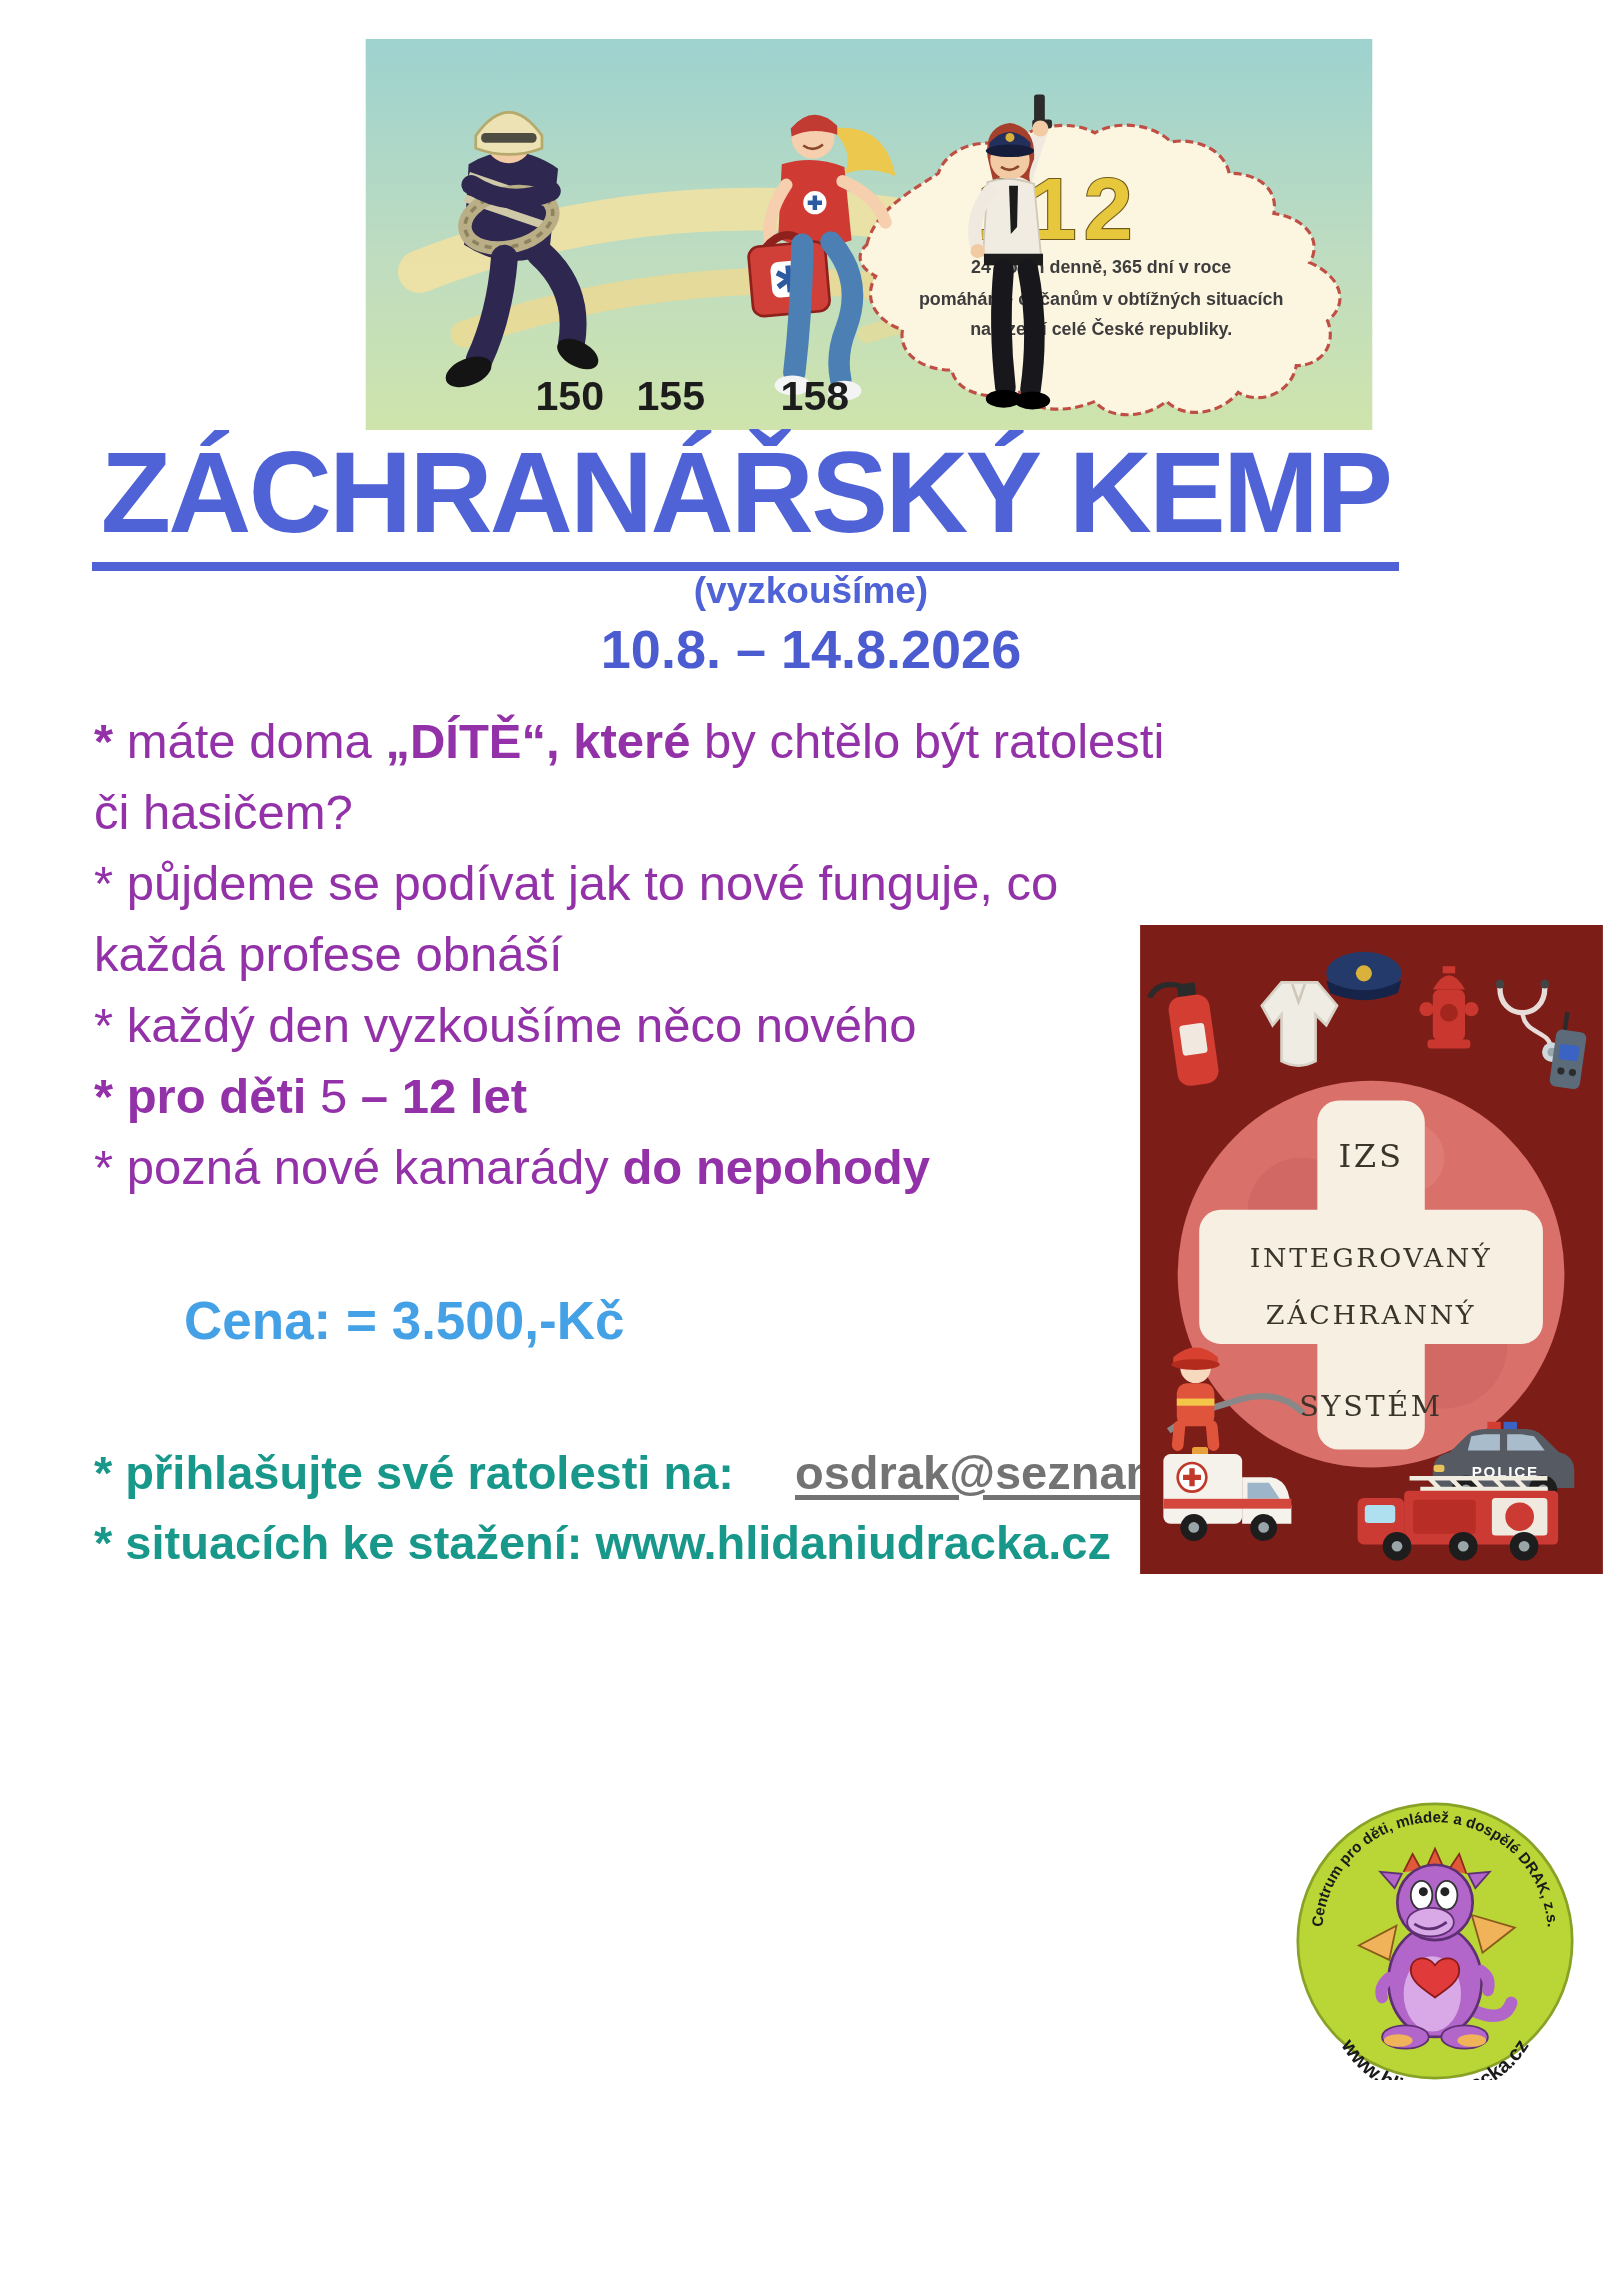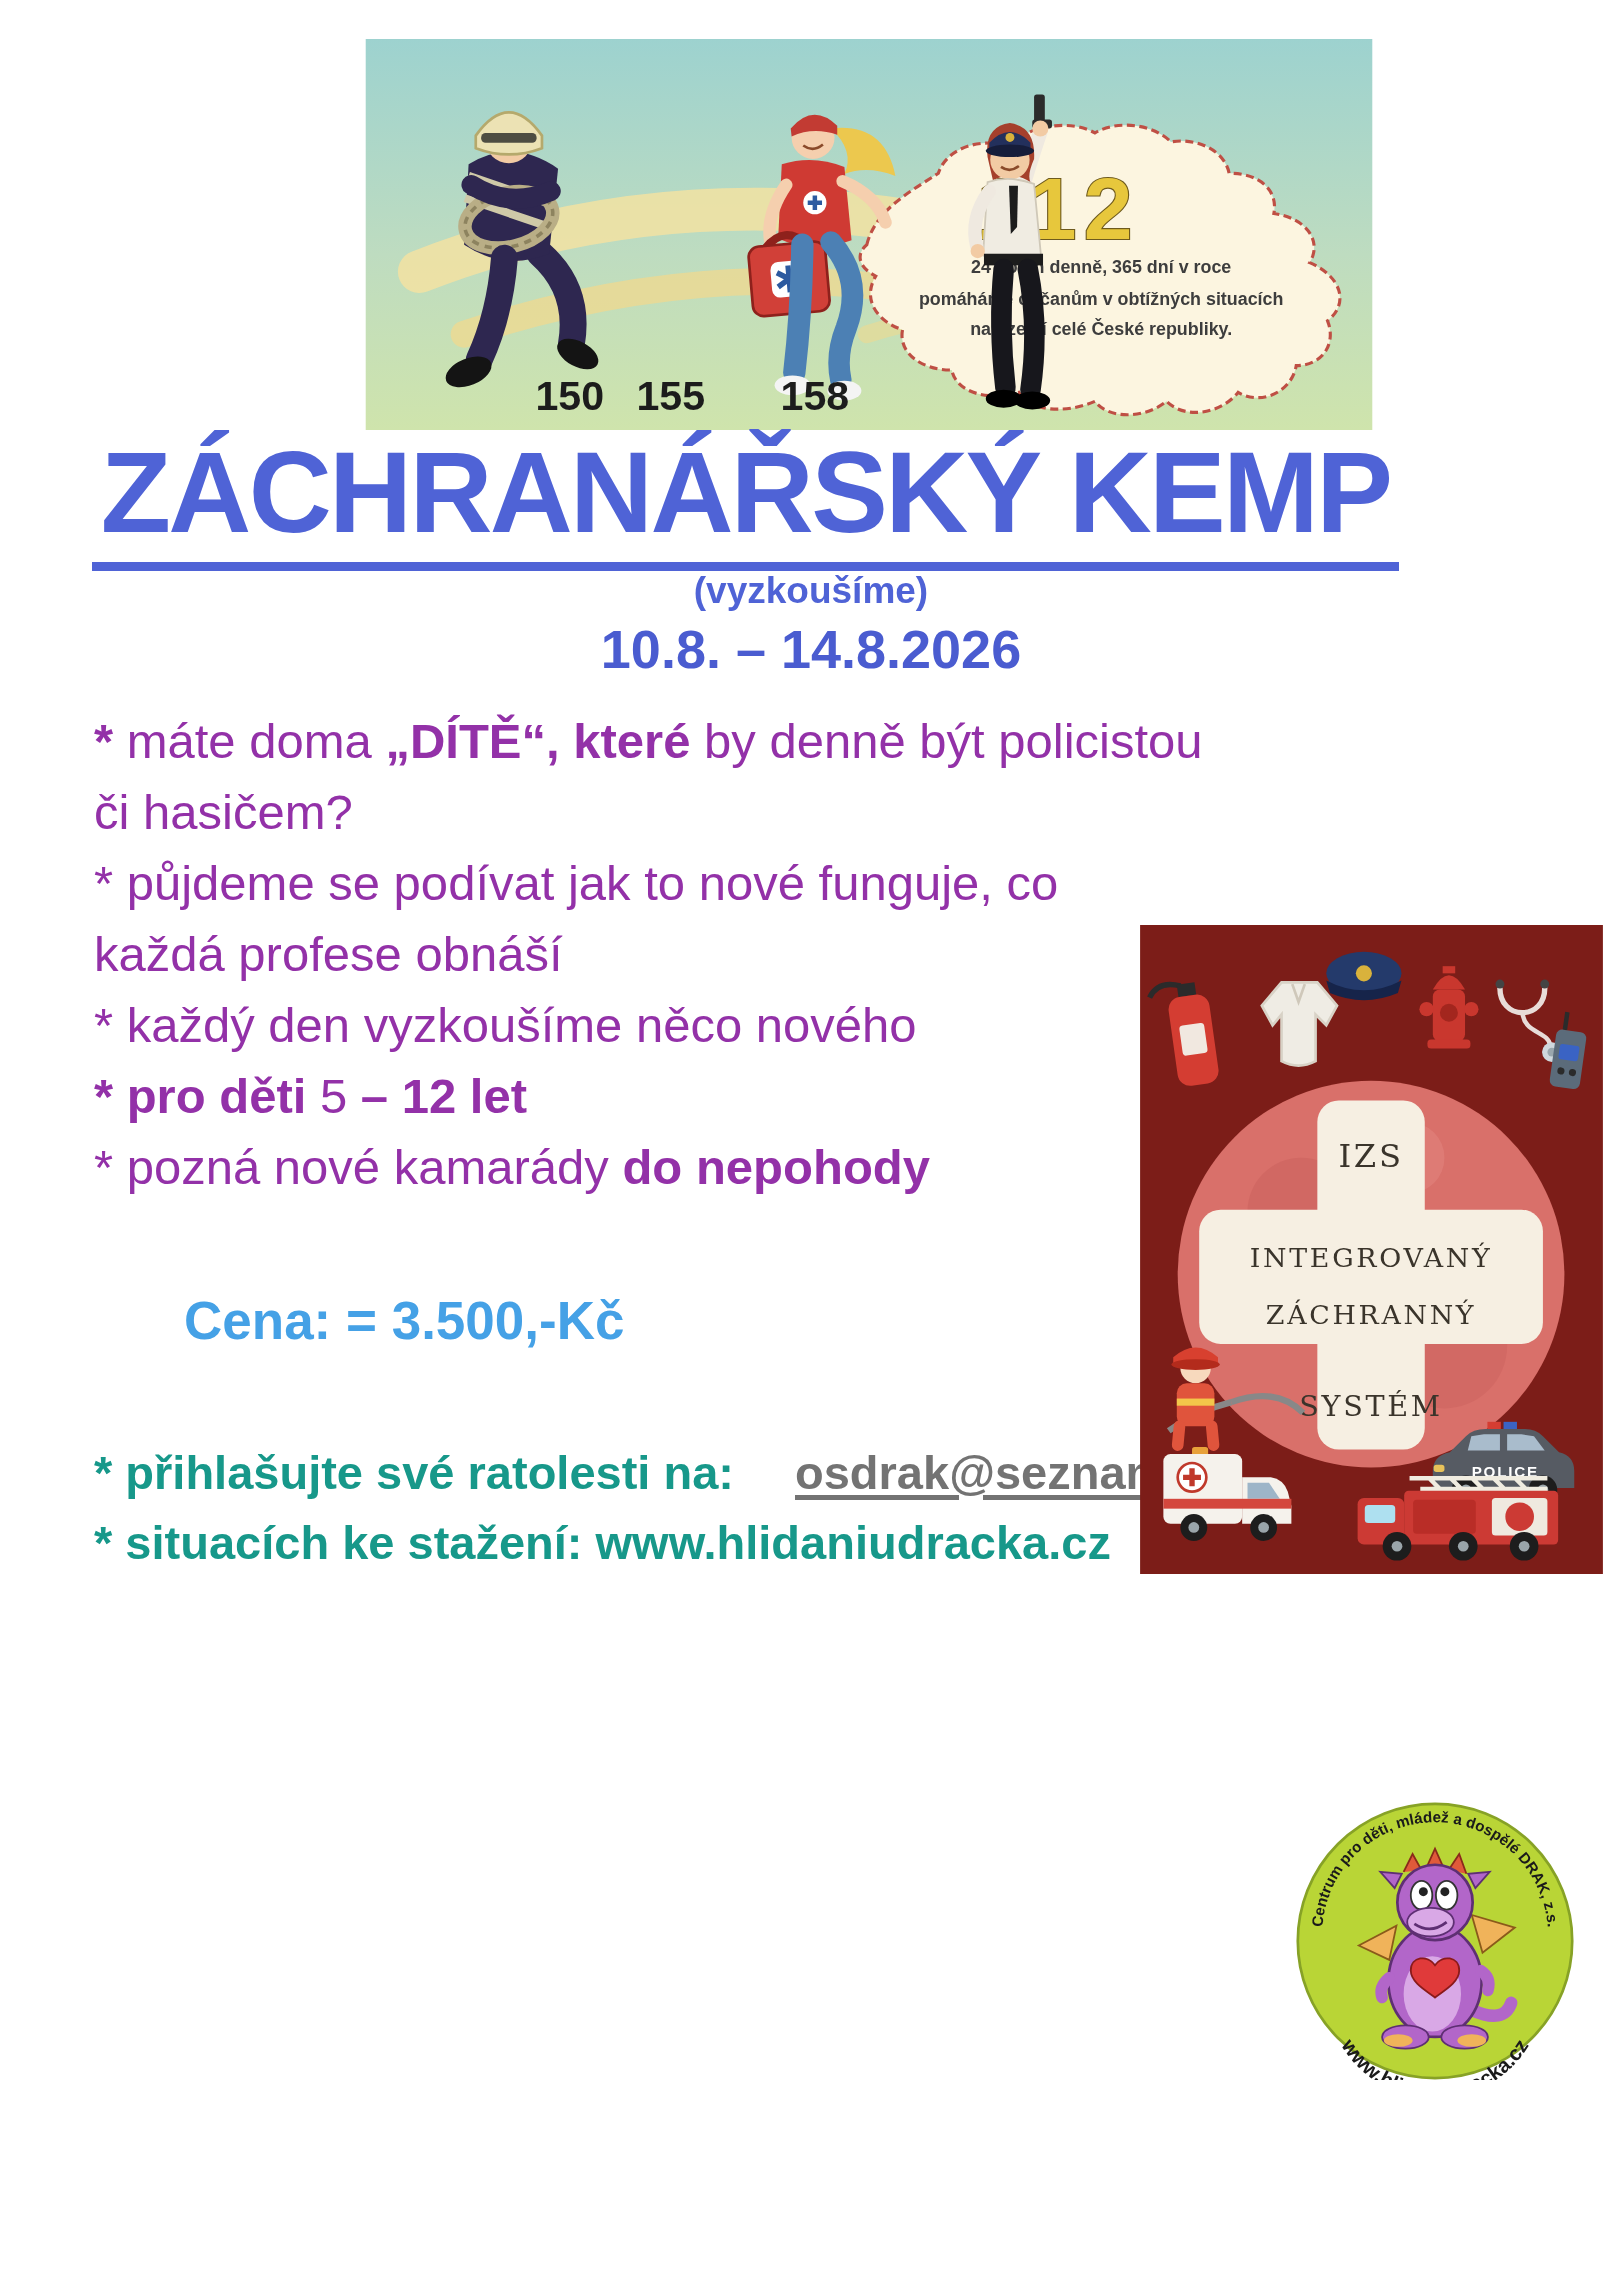--- a/index.html
+++ b/index.html
@@ -133,21 +133,21 @@
     </g>
   </svg>
 
   <div class="abs title-wrap">
     <span class="title">ZÁCHRANÁŘSKÝ KEMP</span>
   </div>
   <div class="abs subtitle">(vyzkoušíme)</div>
   <div class="abs date">10.8. – 14.8.2026</div>
 
   <div class="abs bodytext">
-    <div class="line"><span class="b">* </span><span>máte doma </span><span class="b">„DÍTĚ“, které </span><span>by denně být policistou</span></div>
+    <div class="line"><span class="b">* </span><span>máte doma </span><span class="b">„DÍTĚ“, které </span><span>by chtělo být ratolesti</span></div>
     <div class="line"><span>či hasičem?</span></div>
     <div class="line"><span>* půjdeme se podívat jak to nové funguje, co</span></div>
     <div class="line"><span>každá profese obnáší</span></div>
     <div class="line"><span>* každý den vyzkoušíme něco nového</span></div>
     <div class="line"><span class="b">* pro děti </span><span>5 </span><span class="b">– 12 let</span></div>
     <div class="line"><span>* pozná nové kamarády </span><span class="b">do nepohody</span></div>
   </div>
 
   <div class="abs price">Cena: = 3.500,-Kč</div>
 

